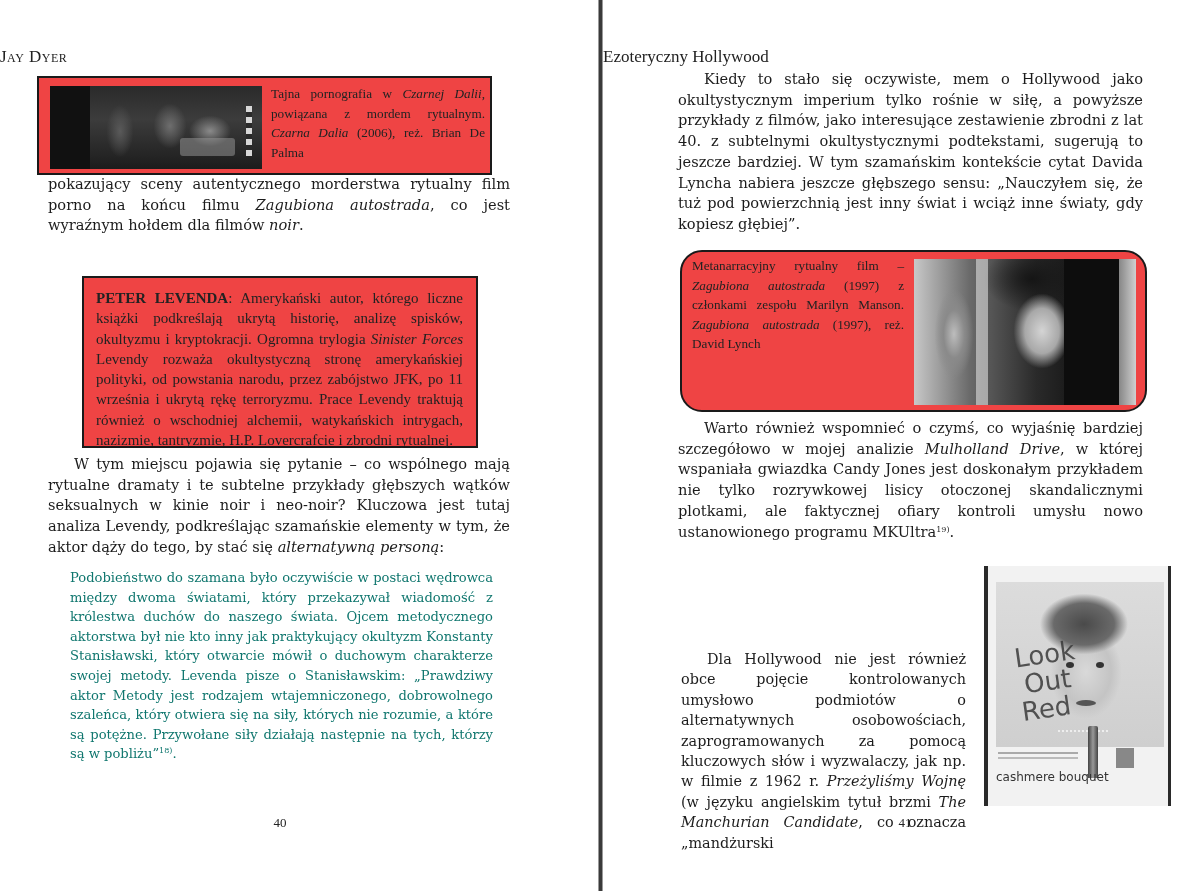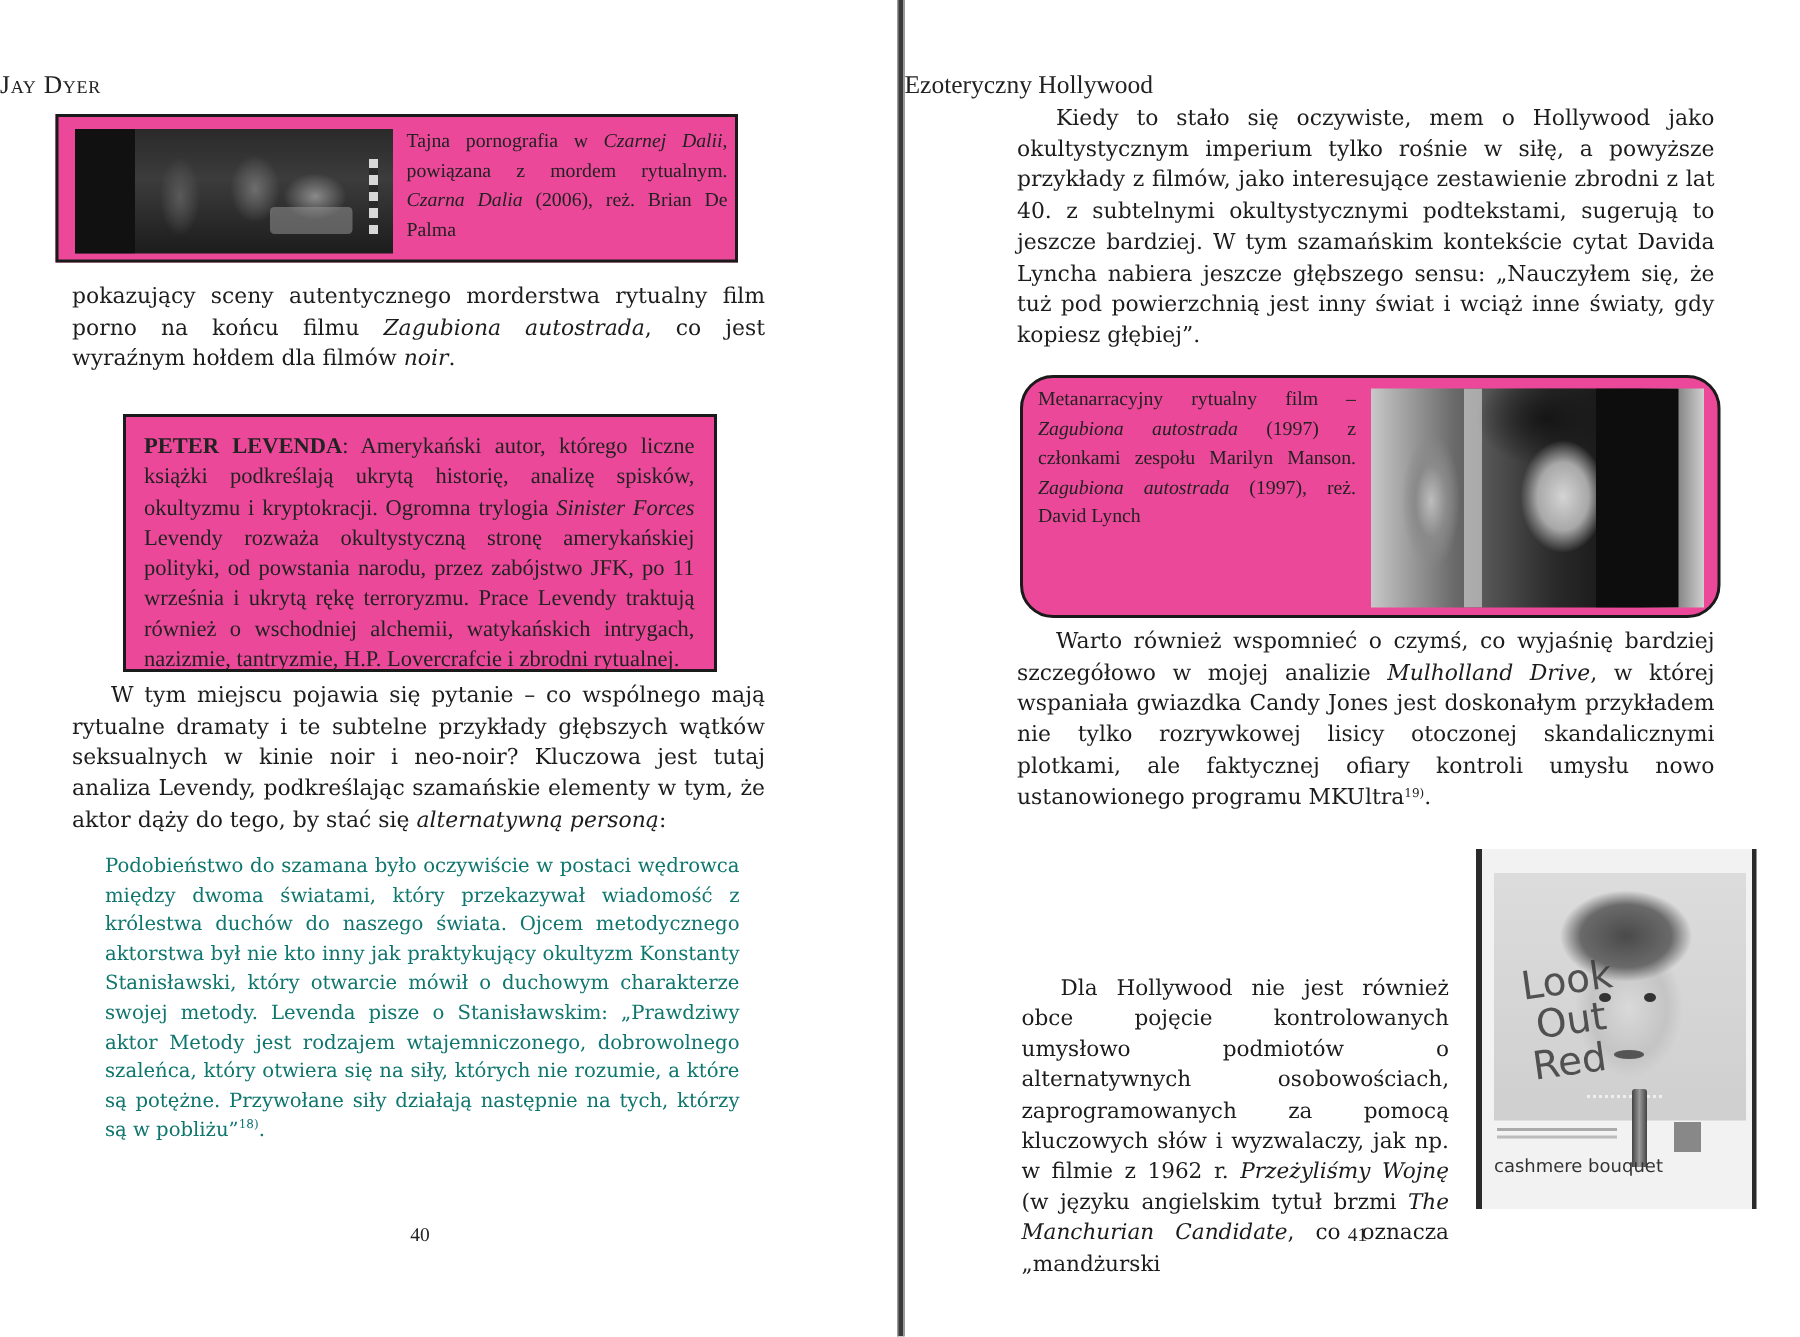--- a/index.html
+++ b/index.html
@@ -23,21 +23,21 @@
     font-size: 17px; text-align: left; color: #222;
   }
   .smallcaps { font-variant: small-caps; letter-spacing: 0.5px; }
   .body-text {
     font-size: 14.6px; line-height: 20.7px; text-align: justify; color: #1c1c1c;
   }
   .indent { text-indent: 26px; }
   .quote-text {
     font-size: 13.1px; line-height: 19.6px; text-align: justify; color: #0f766e;
   }
-  .box { border: 2px solid #1a1a1a; box-sizing: border-box; background: #ec4899; }
+  .box { border: 2px solid #1a1a1a; box-sizing: border-box; background: #ef4444; }
   .caption {
     font-family: "Liberation Serif", "DejaVu Serif", serif;
     font-size: 13.2px; line-height: 19.5px; text-align: justify; color: #222;
   }
   .bio {
     font-family: "Liberation Serif", "DejaVu Serif", serif;
     font-size: 15px; line-height: 20.3px; text-align: justify; color: #222;
   }
   .page-number { font-family: "Liberation Serif", serif; font-size: 13px; color: #222; text-align: center; }
   em { font-style: italic; }
@@ -58,21 +58,21 @@
            radial-gradient(ellipse 22px 30px at 120px 40px, #6e6e6e, transparent 75%),
            radial-gradient(ellipse 18px 35px at 70px 45px, #5a5a5a, transparent 75%),
            linear-gradient(180deg, #2a2a2a 0%, #3c3c3c 40%, #1c1c1c 100%);">
       <div class="abs" style="left:130px; top:52px; width:55px; height:18px; background:#9c9c9c; opacity:0.5; border-radius:3px;"></div>
       <div class="abs" style="left:196px; top:20px; width:6px; height:50px; background:repeating-linear-gradient(180deg,#d8d8d8 0 6px,#2a2a2a 6px 11px);"></div>
       <div class="abs" style="left:0; top:0; width:40px; height:83px; background:#111;"></div>
     </div>
     <div class="abs caption" style="left:232px; top:6px; width:214px;"><span>Tajna pornografia w </span><em>Czarnej Dalii</em><span>, powiązana z mordem rytualnym. </span><em>Czarna Dalia</em><span> (2006), reż. Brian De Palma</span></div>
   </div>
 
-  <p class="abs body-text" style="left:48px; top:188px; width:462px; margin:0;"><span>pokazujący sceny autentycznego morderstwa rytualny film porno na końcu filmu </span><em>Zagubiona autostrada</em><span>, co jest wyraźnym hołdem dla filmów </span><em>noir</em><span>.</span></p>
+  <p class="abs body-text" style="left:48px; top:174px; width:462px; margin:0;"><span>pokazujący sceny autentycznego morderstwa rytualny film porno na końcu filmu </span><em>Zagubiona autostrada</em><span>, co jest wyraźnym hołdem dla filmów </span><em>noir</em><span>.</span></p>
 
   <div class="abs box" style="left:82px; top:276px; width:396px; height:172px;">
     <p class="bio" style="margin:0; position:absolute; left:12px; top:10px; width:367px;"><b>PETER LEVENDA</b><span>: Amerykański autor, którego liczne książki podkreślają ukrytą historię, analizę spisków, okultyzmu i kryptokracji. Ogromna trylogia </span><em>Sinister Forces</em><span> Levendy rozważa okultystyczną stronę amerykańskiej polityki, od powstania narodu, przez zabójstwo JFK, po 11 września i ukrytą rękę terroryzmu. Prace Levendy traktują również o wschodniej alchemii, watykańskich intrygach, nazizmie, tantryzmie, H.P. Lovercrafcie i zbrodni rytualnej.</span></p>
   </div>
 
   <p class="abs body-text indent" style="left:48px; top:454px; width:462px; margin:0;"><span>W tym miejscu pojawia się pytanie – co wspólnego mają rytualne dramaty i te subtelne przykłady głębszych wątków seksualnych w kinie noir i neo-noir? Kluczowa jest tutaj analiza Levendy, podkreślając szamańskie elementy w tym, że aktor dąży do tego, by stać się </span><em>alternatywną personą</em><span>:</span></p>
 
   <p class="abs quote-text" style="left:70px; top:568px; width:423px; margin:0;"><span>Podobieństwo do szamana było oczywiście w postaci wędrowca między dwoma światami, który przekazywał wiadomość z królestwa duchów do naszego świata. Ojcem metodycznego aktorstwa był nie kto inny jak  praktykujący okultyzm Konstanty Stanisławski, który otwarcie mówił o duchowym charakterze swojej metody. Levenda pisze o Stanisławskim: „Prawdziwy aktor Metody jest rodzajem wtajemniczonego, dobrowolnego szaleńca, który otwiera się na siły, których nie rozumie, a które są potężne. Przywołane siły działają następnie na tych, którzy są w pobliżu”</span><sup>18)</sup><span>.</span></p>
 
   <div class="abs page-number" style="left:250px; top:815px; width:60px;">40</div>

